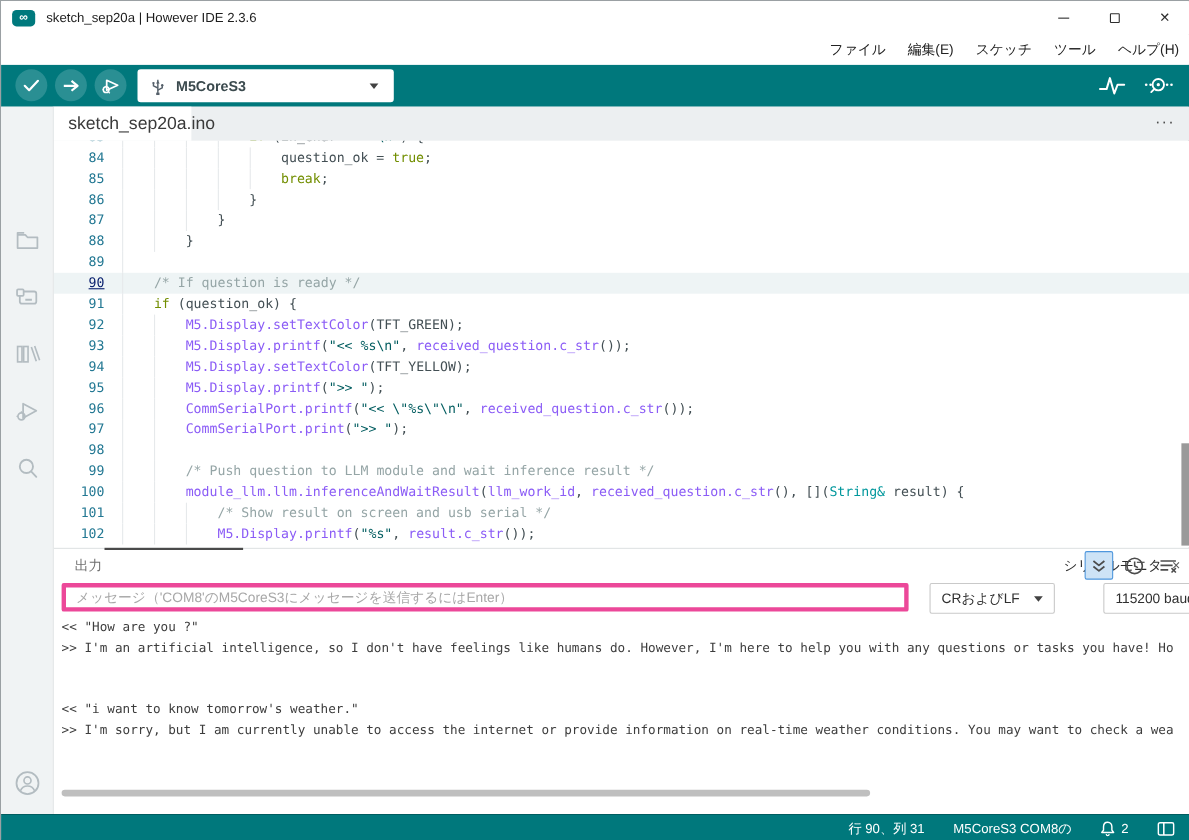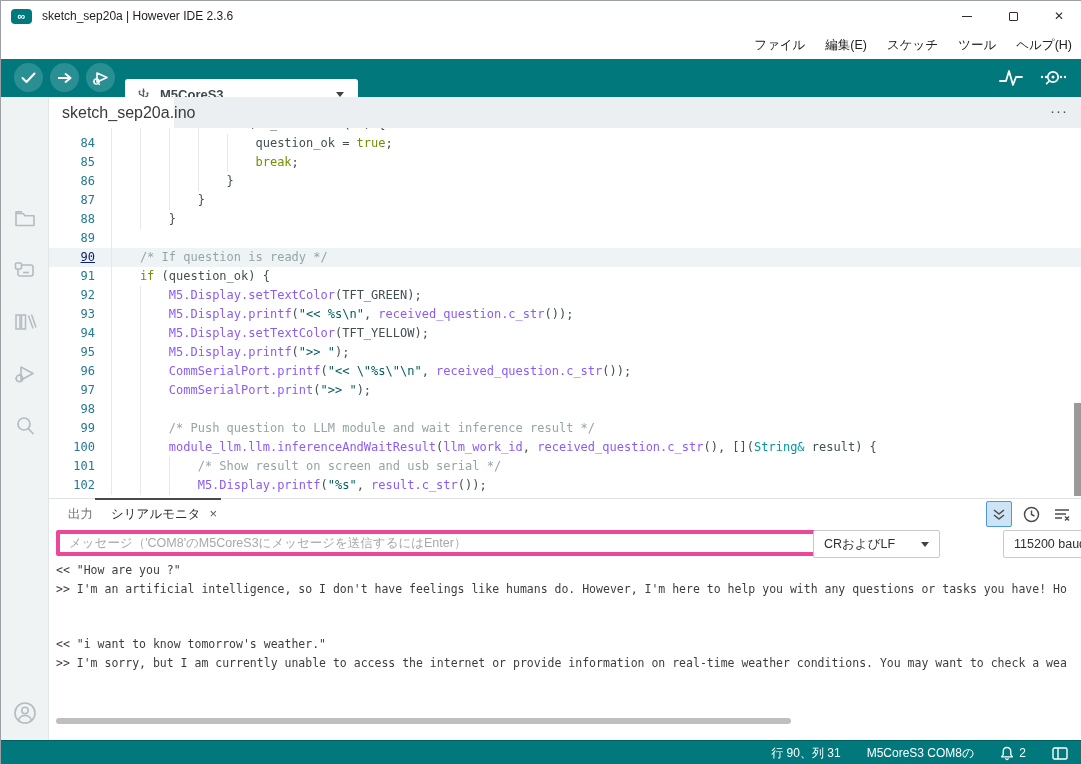--- a/index.html
+++ b/index.html
@@ -18,21 +18,21 @@
   .glyph-close { font-size:12px; line-height:12px; }
 
   
   .menubar { position:absolute; left:0; top:30px; width:1081px; height:28px; background:#fff; display:flex; align-items:center; padding-left:6px;justify-content:flex-end; }
   .menu-item { font-size:12.5px; color:#222; padding:4px 10px; }
 
   
   .toolbar { position:absolute; left:0; top:58px; width:1081px; height:38px; background:#00787C; }
   .tb-circle { position:absolute; top:4px; width:29px; height:29px; border-radius:50%; background:#2A8F93; display:flex; align-items:center; justify-content:center; }
   .tb-c1 { left:13px; } .tb-c2 { left:49px; } .tb-c3 { left:85px; }
-  .board-select { position:absolute; left:124px; top:20px; width:233px; height:30px; background:#fff; border-radius:3px; display:flex; align-items:center; padding-left:12px; }
+  .board-select { position:absolute; left:124px; top:4px; width:233px; height:30px; background:#fff; border-radius:3px; display:flex; align-items:center; padding-left:12px; }
   .board-label { font-size:13px; font-weight:bold; color:#3B4A4E; margin-left:10px; }
   .dd-caret { width:0; height:0; border-left:4.5px solid transparent; border-right:4.5px solid transparent; border-top:5px solid #424242; }
   .board-select .dd-caret { position:absolute; right:14px; }
   .tb-right { position:absolute; right:14px; top:7px; display:flex; gap:14px; }
 
   
   .sidebar { position:absolute; left:0; top:96px; width:48px; height:643px; background:#f0f3f4; border-right:1px solid #e3e6e7; }
   .sb-icon { position:absolute; left:11px; }
   .sb-account { position:absolute; left:11px; bottom:10px; }
 
@@ -49,35 +49,35 @@
   .gut { flex:none; width:46px; text-align:right; color:#237893; }
   .line.cur .gut { color:#0b216f;text-decoration:underline; }
   .code { margin-left:16px; white-space:pre; }
   .indg { display:inline-block; width:4ch; height:19px; border-left:1px solid #e6e9eb; vertical-align:top; }
   .tok-p { color:#434f54; } .tok-k { color:#728E00; } .tok-f { color:#8b5cf6; }
   .tok-s { color:#005C5F; } .tok-c { color:#95a5a6; } .tok-y { color:#00979C; }
   .ed-vscroll { position:absolute; right:1px; top:275px; width:7px; height:93px; background:#9a9a9a; }
 
   
   .panel { position:absolute; left:48px; top:497px; width:1033px; height:242px; background:#fff; border-top:1px solid #dfe3e4; }
-  .panel-tabs { position:relative; height:30px; display:flex; align-items:center; padding-left:10px; }
+  .panel-tabs { position:relative; height:30px; display:flex; align-items:center; padding-left:10px;justify-content:space-between; }
   .panel-tab { font-size:12.5px; padding:0 9px; height:30px; line-height:30px; }
   .panel-tab.inactive { color:#6f6f6f; }
   .panel-tab.active { color:#2b2b2b; display:flex; align-items:center; gap:9px; }
   .tab-indicator { position:absolute; left:46px; top:-1px; width:126px; height:2px; background:#4a4a4a; }
   .panel-tab .close-x { color:#5a5a5a; font-size:13px; }
   .panel-tools { position:absolute; right:8px; top:2px; display:flex; align-items:center; gap:7px; }
   .tool-toggle { width:26px; height:26px; background:#cde3f6; border:1px solid #4f97dd; border-radius:2px; display:flex; align-items:center; justify-content:center; }
   .tool-btn { width:24px; height:26px; display:flex; align-items:center; justify-content:center; }
 
   .input-row { position:absolute; left:0; top:30px; width:1033px; height:30px; }
   .msg-input { position:absolute; left:7px; top:1px; width:770px; height:26px; border:4px solid #ec4899; border-radius:2px; font-size:12.5px; padding:0 9px; color:#333; font-family:"Liberation Sans","DejaVu Sans",sans-serif; outline:none; }
   .msg-input::placeholder { color:#a8a8a8; }
   .dropdown { position:absolute; top:1px; height:28px; background:#fff; border:1px solid #c9c9c9; border-radius:2px; display:flex; align-items:center; justify-content:space-between; padding:0 10px; font-size:12.5px; color:#2f2f2f; }
-  .dd-lineending { left:764px; width:127px; }
+  .dd-lineending { left:796px; width:114px; }
   .dd-baud { left:954px; width:104px; }
 
   .serial-output { position:absolute; left:7px; top:62px; width:1020px; height:150px; overflow:hidden; font-family:"DejaVu Sans Mono","Liberation Mono",monospace; font-size:11.5px; line-height:18.5px; color:#3d3d3d; white-space:pre; }
   .panel-hscroll { position:absolute; left:7px; top:219px; width:735px; height:6px; background:#bfbfbf; border-radius:3px; }
 
   
   .statusbar { position:absolute; left:0; top:739px; width:1081px; height:25px; background:#00787C; border-top:1px solid rgba(0,0,0,.22); display:flex; align-items:center; justify-content:flex-end; gap:26px; padding-right:14px; color:#fff; font-size:12px; }
   .sb-item { display:flex; align-items:center; gap:5px; }
 </style>
 </head>

